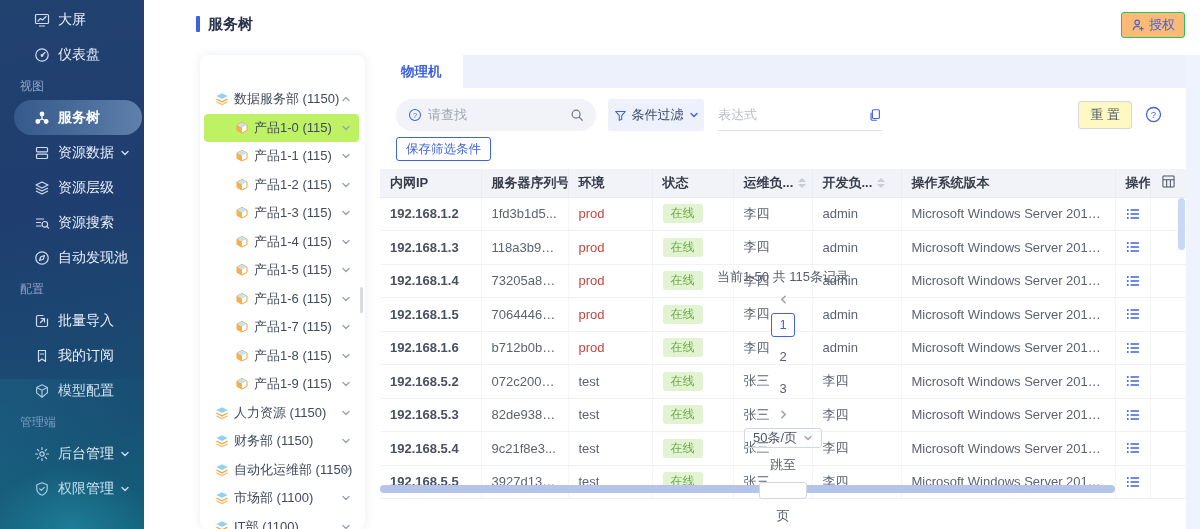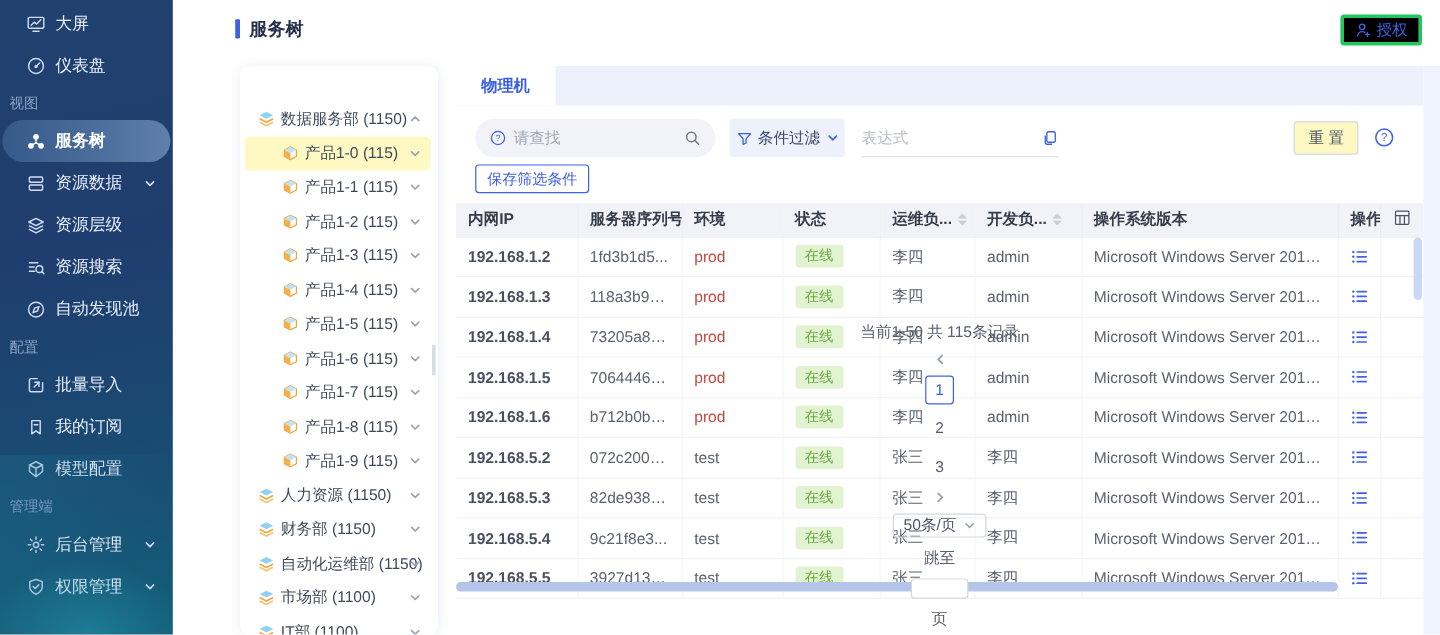--- a/index.html
+++ b/index.html
@@ -3,21 +3,21 @@
 <meta charset="utf-8">
 <style>
   * { margin:0; padding:0; box-sizing:border-box; }
   html,body { width:1200px; height:529px; overflow:hidden; }
   body { font-family:"Liberation Sans","DejaVu Sans",sans-serif; background:#fff; }
   .app { position:relative; width:1200px; height:529px; overflow:hidden; background:#fff; }
 
   
   .sidebar { position:absolute; left:0; top:0; width:144px; height:529px;
     background:linear-gradient(170deg,#21416f 0%, #1f3e6f 40%, #1a4a72 70%, #136079 100%);
-    padding-top:2px; overflow:hidden; }
+    padding-top:2px; overflow:hidden;padding-left:12px; }
   .sidebar::after { content:""; position:absolute; left:0; bottom:0; width:180px; height:150px;
     background:radial-gradient(120px 90px at 40% 100%, rgba(42,160,185,0.45), rgba(42,160,185,0) 70%),
                linear-gradient(115deg, rgba(30,120,150,0.25) 10%, rgba(30,120,150,0) 60%);
     pointer-events:none; }
   .side-label { height:28px; line-height:28px; padding-left:8px; font-size:12px; color:#8ca2c8; }
   .side-item { position:relative; height:35px; display:flex; align-items:center; padding-left:46px;
     color:#e8eefb; font-size:14px; cursor:pointer; }
   .side-item .s-ico { position:absolute; left:22px; top:50%; transform:translateY(-50%);
     width:16px; height:16px; color:#cfdcf3; display:flex; }
   .side-item .s-chev { position:absolute; right:14px; top:50%; transform:translateY(-50%);
@@ -26,32 +26,32 @@
     background:linear-gradient(90deg,#35598a 0%, #4d6f9d 60%, #5f80ab 100%);
     font-weight:bold; color:#fff; z-index:2; }
   .side-item.active .s-ico { left:20px; color:#fff; }
 
   
   .content { position:absolute; left:180px; top:0; right:0; bottom:0; background:#fff; }
   .topbar { position:absolute; left:0; top:0; right:0; height:48px; background:#fff; }
   .title-accent { position:absolute; left:16px; top:16px; width:4px; height:16px; background:#3f62e0; border-radius:1px; }
   .page-title { position:absolute; left:28px; top:15px; font-size:15px; font-weight:bold; color:#25304a; }
   .authorize-btn { position:absolute; right:15px; top:12px; height:26px; padding:0 9px;
-    border:3px solid #22c55e; border-radius:3px; background:#000000; color:#3f62e0; font-size:13px;
+    border:1px solid #22c55e; border-radius:3px; background:#fdba74; color:#3f62e0; font-size:13px;
     display:flex; align-items:center; gap:4px; cursor:pointer; font-family:inherit; }
   .right-strip { position:absolute; left:1006px; top:55px; width:14px; bottom:0; background:#eff3fd; }
 
   
   .tree-card { position:absolute; left:20px; top:55px; width:165px; bottom:0; background:#fff;
     border-radius:8px; box-shadow:0 0 10px rgba(40,70,140,0.10); overflow:hidden; }
   .tree-list { position:absolute; left:0; top:30px; right:0; bottom:0; }
   .t-row { position:relative; height:28.5px; display:flex; align-items:center; font-size:13px;
     color:#3f4a5a; cursor:pointer; padding-left:10px; margin:0 6px 0 4px; border-radius:4px; }
   .t-prod { padding-left:30px; }
-  .t-sel { background:#fef9c3;text-align:right; }
+  .t-sel { background:#bef264;text-align:right; }
   .t-ico { display:flex; width:16px; height:16px; margin-right:4px; flex:none; }
   .t-lbl { white-space:nowrap; }
   .t-chev { position:absolute; right:8px; top:50%; transform:translateY(-50%); color:#9aa3b2; display:flex; }
   .tree-scroll { position:absolute; right:2px; top:232px; width:3px; height:26px; background:#d7dbe2; border-radius:2px; }
 
   
   .main-card { position:absolute; left:200px; top:55px; width:806px; bottom:0; background:#fff; }
   .tabstrip { position:absolute; left:0; top:0; right:0; height:33px; background:#edf1fc; }
   .tab-active { display:inline-flex; align-items:center; height:33px; padding:0 21px; background:#fff;
     color:#3a5fe0; font-size:13.5px; font-weight:bold; cursor:pointer; }

